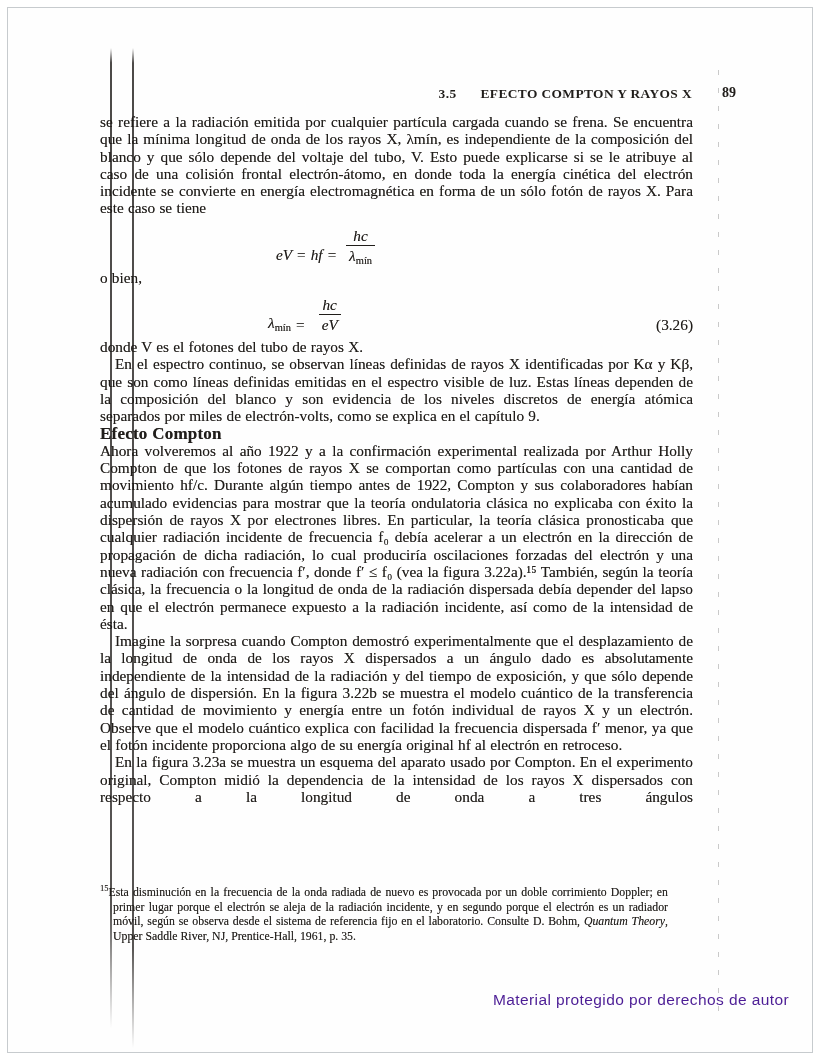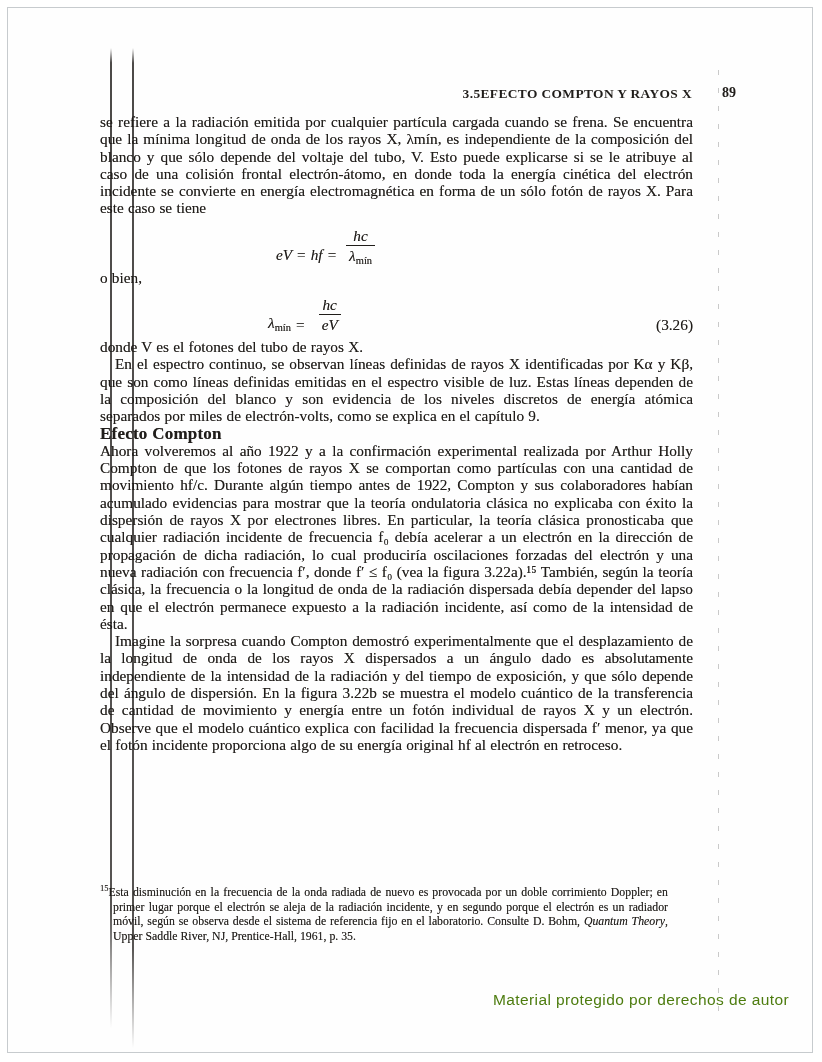--- a/index.html
+++ b/index.html
@@ -20,21 +20,21 @@
     background:linear-gradient(180deg, rgba(45,42,40,0) 0%, rgba(45,42,40,.85) 1.5%, rgba(45,42,40,.8) 90%, rgba(45,42,40,0) 100%); }
   .margin-line {
     position:absolute; left:718px; top:70px; width:1px; height:942px;
     background:repeating-linear-gradient(180deg, rgba(150,150,150,.5) 0 5px, rgba(150,150,150,0) 5px 18px);
   }
   .header {
     position:absolute; top:86px; left:100px; width:592px;
     display:flex; justify-content:flex-end; align-items:baseline;
     font-weight:bold; font-size:13.4px; letter-spacing:.4px;
   }
-  .header .num { }
+  .header .num { margin-right:24px; }
   .pageno { position:absolute; left:722px; top:85px; font-weight:bold; font-size:14px; }
   .body {
     position:absolute; left:100px; top:113px; width:593px;
     font-size:15.3px; line-height:17.3px; text-align:justify;
     word-spacing:.4px; text-shadow:0 0 .35px rgba(32,29,26,.55);
   }
   .body p { margin:0; }
   .indent { text-indent:15px; }
   .justify-last { text-align-last:justify; }
   .eq {
@@ -53,21 +53,21 @@
     position:absolute; left:100px; top:881px; width:568px;
     font-size:11.8px; line-height:14.6px; text-align:justify;
     padding-left:13px; text-indent:-13px; box-sizing:border-box;
     text-shadow:0 0 .3px rgba(32,29,26,.5);
   }
   .footnote sup { font-size:8.5px; }
   .footnote .italic { font-style:italic; }
   .watermark {
     position:absolute; right:33px; top:991px;
     font-family:"Liberation Sans", sans-serif;
-    font-size:15.5px; color:#4d7c0f; letter-spacing:.4px;
+    font-size:15.5px; color:#4c1d95; letter-spacing:.4px;
   }
 </style>
 </head>
 <body>
 
 <div class="frame"></div>
 
 <div class="scanline l1"></div>
 <div class="scanline l2"></div>
 <div class="margin-line"></div>
@@ -102,20 +102,21 @@
     <span class="eqnum">(3.26)</span>
   </div>
 
   <p>donde V es el fotones del tubo de rayos X.</p>
   <p class="indent">En el espectro continuo, se observan líneas definidas de rayos X identificadas por Kα y Kβ, que son como líneas definidas emitidas en el espectro visible de luz. Estas líneas dependen de la composición del blanco y son evidencia de los niveles discretos de energía atómica separados por miles de electrón-volts, como se explica en el capítulo 9.</p>
 
   <p class="section-heading">Efecto Compton</p>
 
   <p>Ahora volveremos al año 1922 y a la confirmación experimental realizada por Arthur Holly Compton de que los fotones de rayos X se comportan como partículas con una cantidad de movimiento hf/c. Durante algún tiempo antes de 1922, Compton y sus colaboradores habían acumulado evidencias para mostrar que la teoría ondulatoria clásica no explicaba con éxito la dispersión de rayos X por electrones libres. En particular, la teoría clásica pronosticaba que cualquier radiación incidente de frecuencia f₀ debía acelerar a un electrón en la dirección de propagación de dicha radiación, lo cual produciría oscilaciones forzadas del electrón y una nueva radiación con frecuencia f′, donde f′ ≤ f₀ (vea la figura 3.22a).¹⁵ También, según la teoría clásica, la frecuencia o la longitud de onda de la radiación dispersada debía depender del lapso en que el electrón permanece expuesto a la radiación incidente, así como de la intensidad de ésta.</p>
   <p class="indent">Imagine la sorpresa cuando Compton demostró experimentalmente que el desplazamiento de la longitud de onda de los rayos X dispersados a un ángulo dado es absolutamente independiente de la intensidad de la radiación y del tiempo de exposición, y que sólo depende del ángulo de dispersión. En la figura 3.22b se muestra el modelo cuántico de la transferencia de cantidad de movimiento y energía entre un fotón individual de rayos X y un electrón. Observe que el modelo cuántico explica con facilidad la frecuencia dispersada f′ menor, ya que el fotón incidente proporciona algo de su energía original hf al electrón en retroceso.</p>
+  <p class="indent justify-last">En la figura 3.23a se muestra un esquema del aparato usado por Compton. En el experimento original, Compton midió la dependencia de la intensidad de los rayos X dispersados con respecto a la longitud de onda a tres ángulos</p>
 
 </div>
 
 <div class="footnote">
   <sup>15</sup><span>Esta disminución en la frecuencia de la onda radiada de nuevo es provocada por un doble corrimiento Doppler; en primer lugar porque el electrón se aleja de la radiación incidente, y en segundo porque el electrón es un radiador móvil, según se observa desde el sistema de referencia fijo en el laboratorio. Consulte D. Bohm, </span><span class="italic">Quantum Theory</span><span>, Upper Saddle River, NJ, Prentice-Hall, 1961, p. 35.</span>
 </div>
 
 <div class="watermark">Material protegido por derechos de autor</div>
 
 </body></html>

